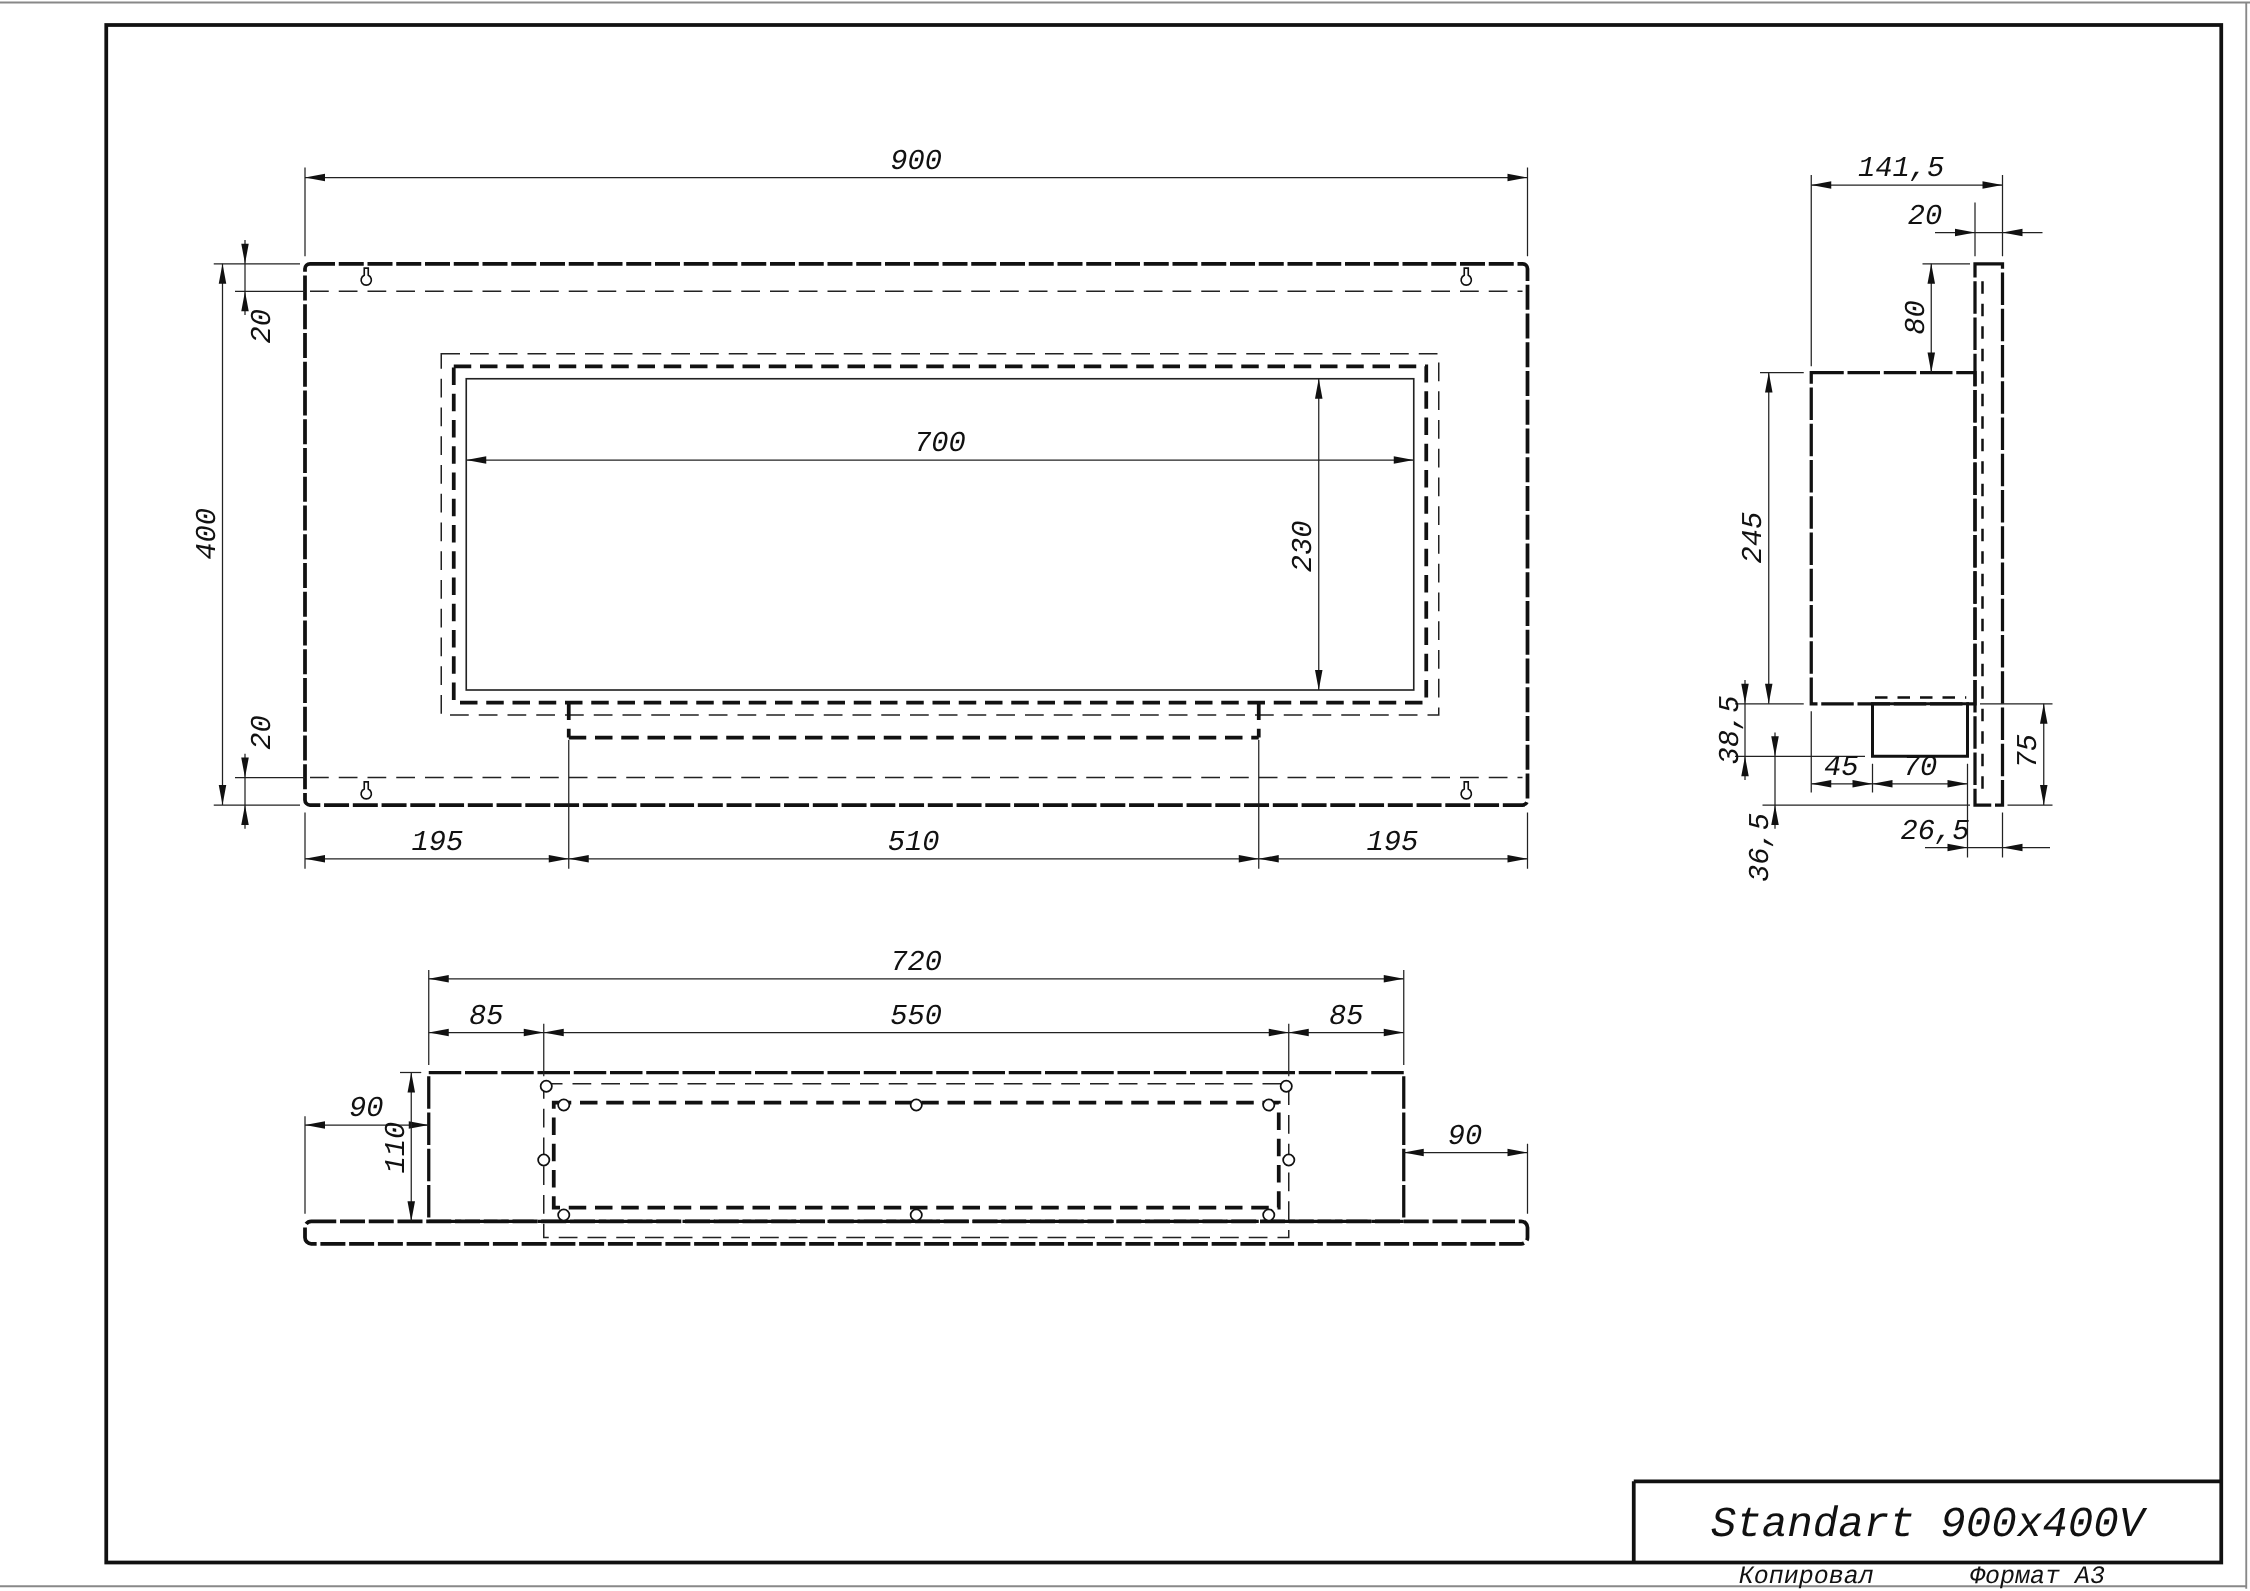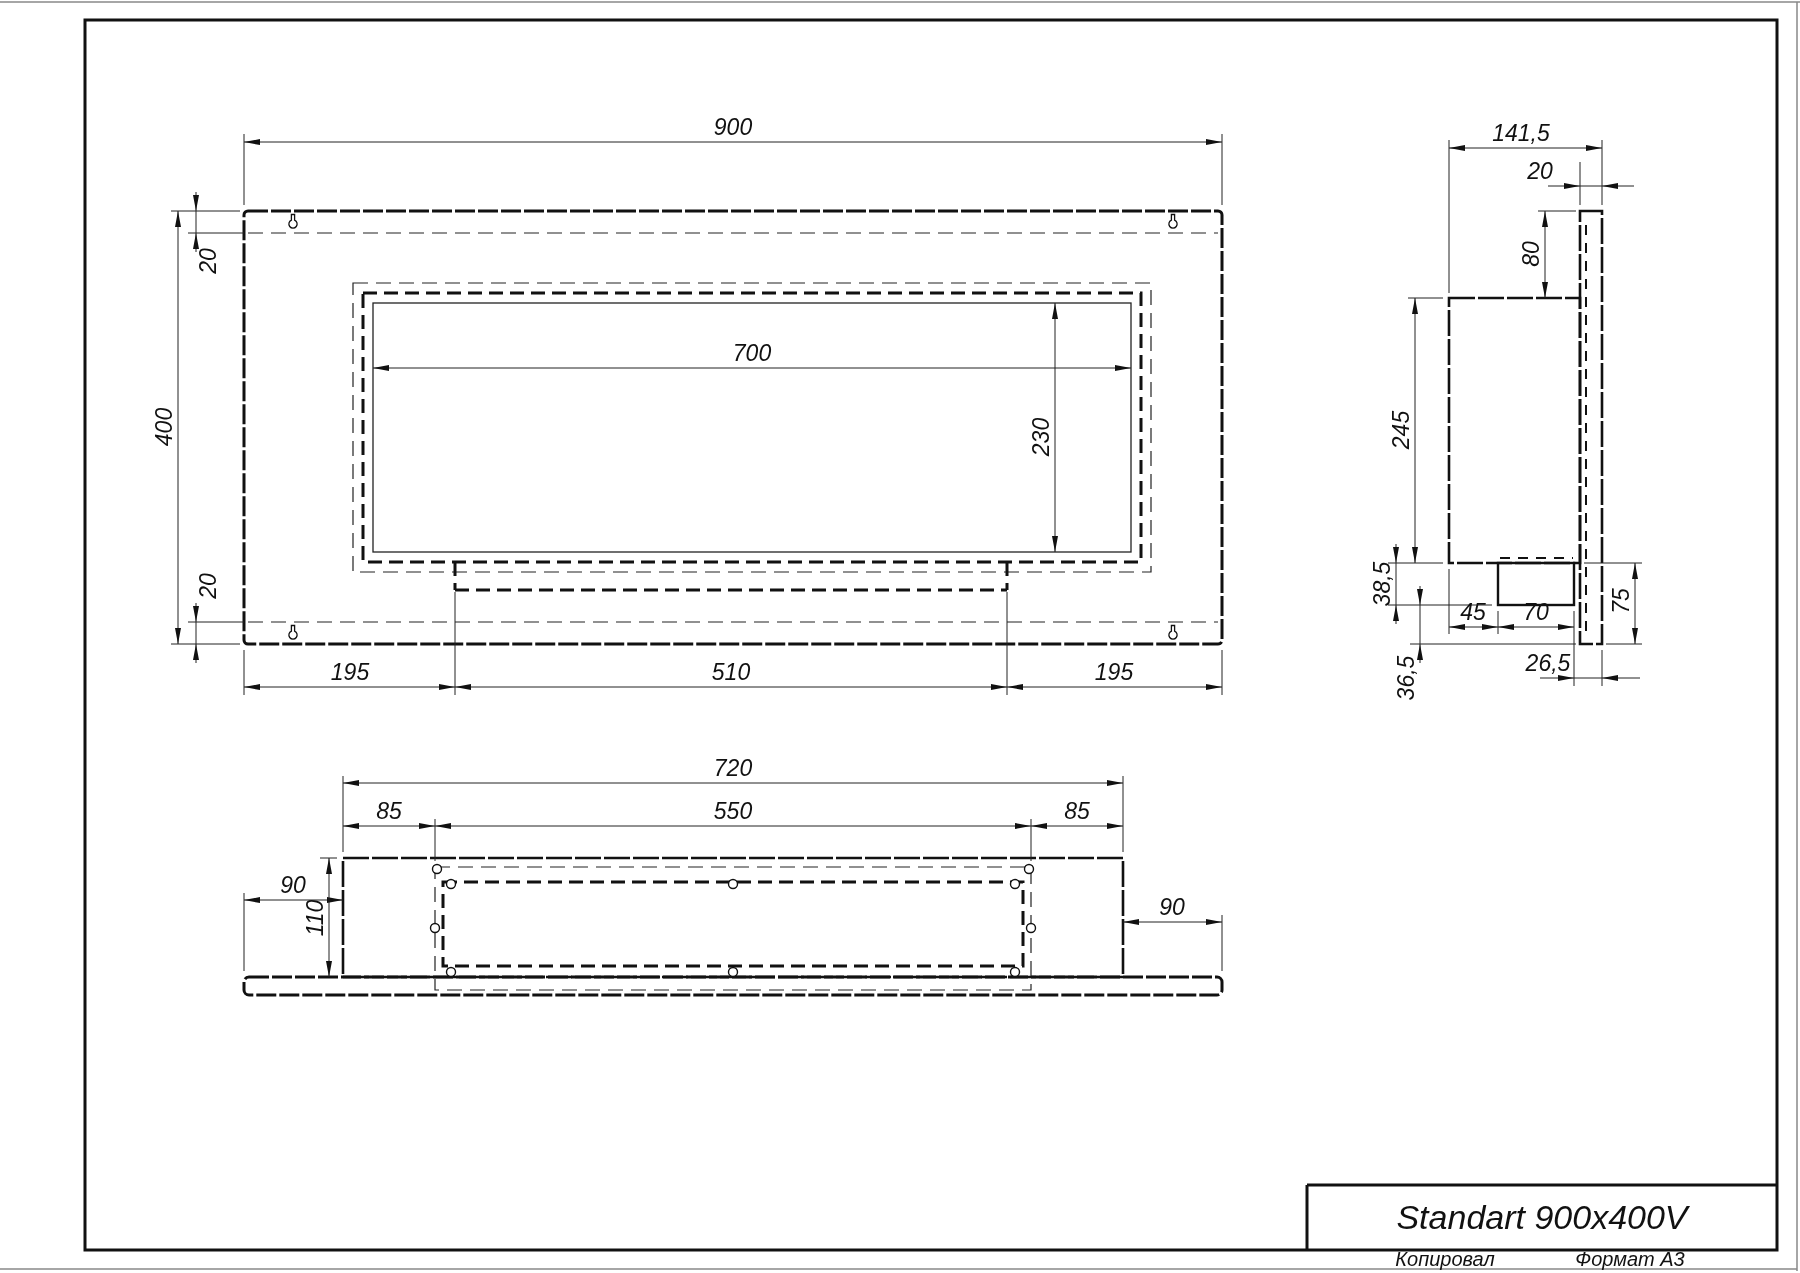--- a/index.html
+++ b/index.html
@@ -1,17 +1,17 @@
 <!DOCTYPE html>
 <html><head>
 <meta charset="utf-8">
 <style>
   html,body{margin:0;padding:0;background:#fff;}
   #sheet{position:relative;width:1800px;height:1273px;background:#ffffff;overflow:hidden;
-         font-family:Liberation Sans, sans-serif;}
+         font-family:Liberation Mono, monospace;}
   svg{position:absolute;left:0;top:0;}
   
   .edge     {stroke:#111;stroke-width:3;  fill:none;stroke-dasharray:20 3;}
   .edge2    {stroke:#111;stroke-width:2.6;fill:none;stroke-dasharray:26 3;}
   .solid    {stroke:#111;stroke-width:2.4;fill:none;}
   .thin     {stroke:#222;stroke-width:1.3;fill:none;}
   .hidthick {stroke:#111;stroke-width:3;  fill:none;stroke-dasharray:14 7;}
   .hidthin  {stroke:#222;stroke-width:1.2;fill:none;stroke-dasharray:15 8;}
   .hiddash  {stroke:#111;stroke-width:2;  fill:none;stroke-dasharray:10 8;}
   .ext,.dim {stroke:#222;stroke-width:1;fill:none;}

